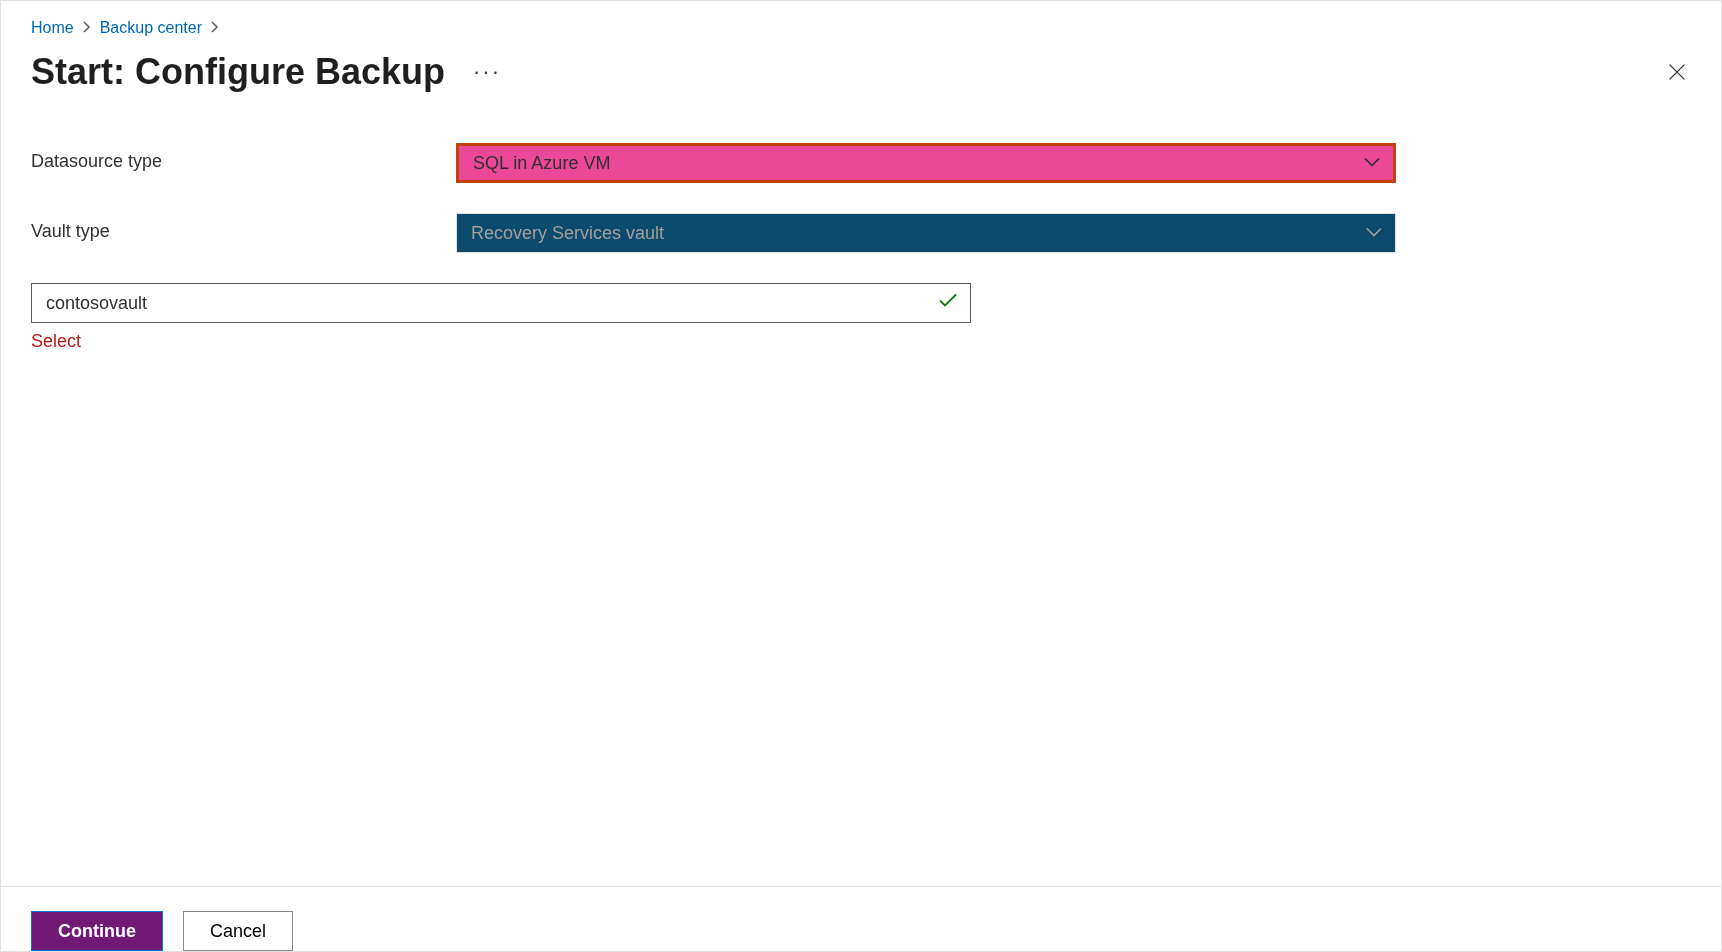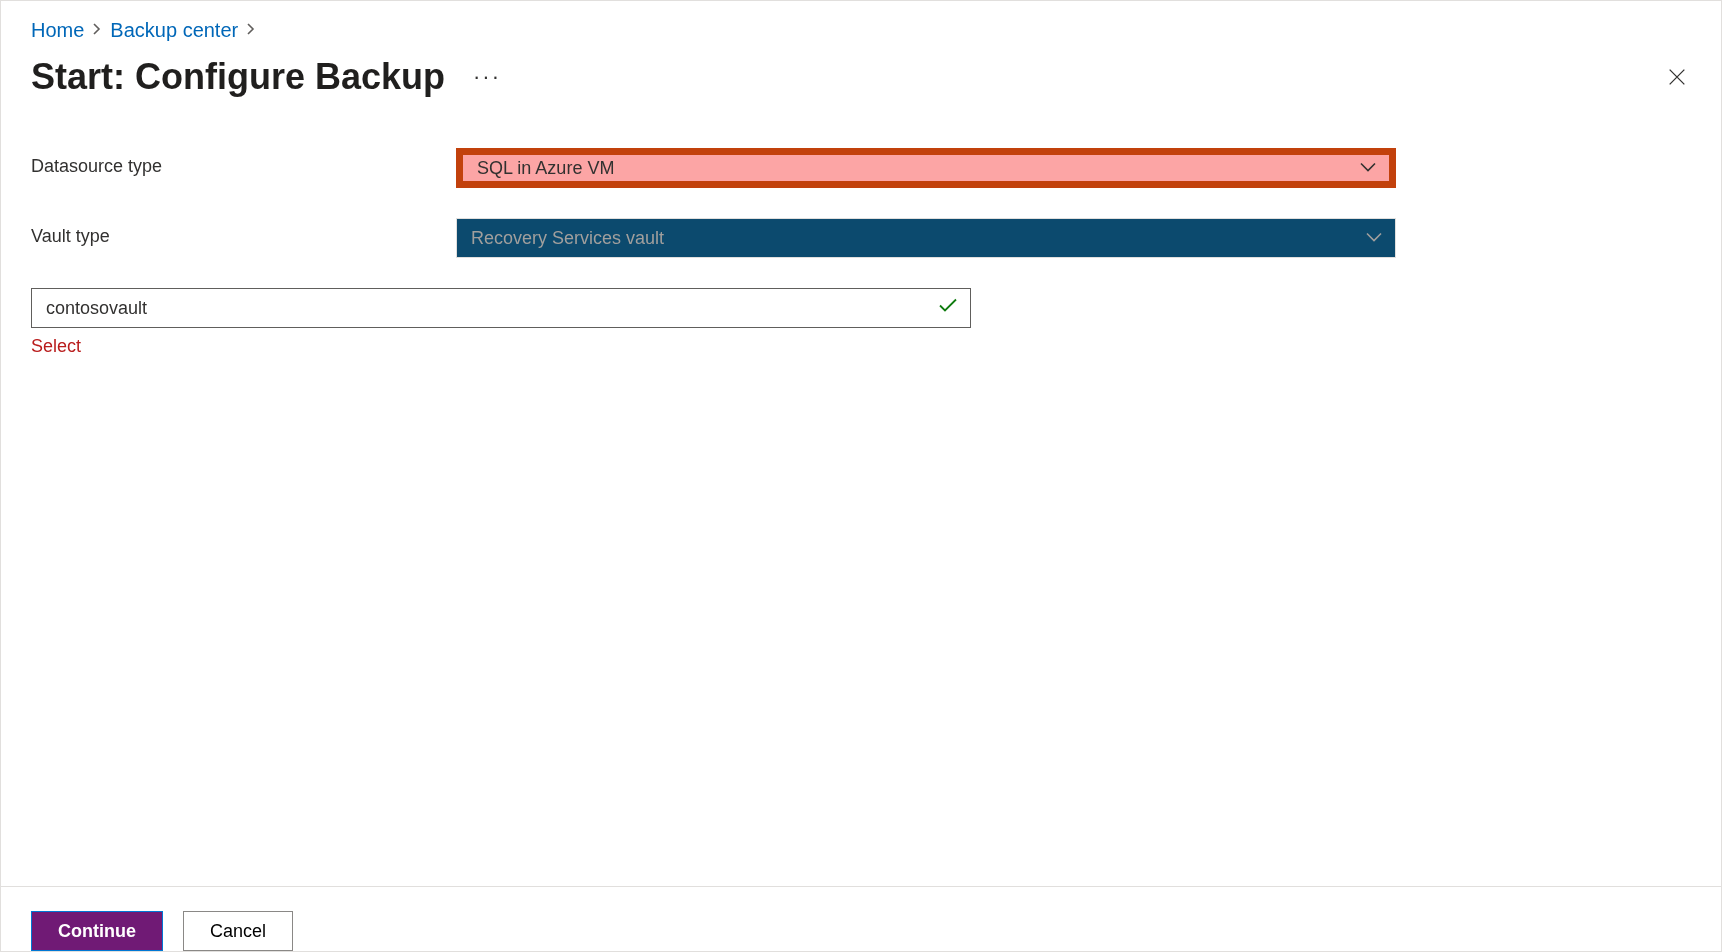--- a/index.html
+++ b/index.html
@@ -13,21 +13,21 @@
       overflow: hidden;
       border: 1px solid #e1dfdd;
     }
     .page {
       display: flex;
       flex-direction: column;
       height: 100%;
     }
     .breadcrumb {
       padding: 18px 30px 10px 30px;
-      font-size: 20px;
+      font-size: 16px;
       display: flex;
       align-items: center;
       gap: 8px;
     }
     .breadcrumb a {
       color: #0067b8;
       text-decoration: none;
       cursor: pointer;
     }
     .breadcrumb .chevron {
@@ -78,28 +78,28 @@
       color: #323130;
       padding-top: 8px;
     }
     .required { color: #a4262c; margin-left: 4px; }
     .form-control-wrap {
       flex: 1;
       max-width: 940px;
     }
     .select-like {
       position: relative;
-      border: 7px solid #c2410c;
+      border: 3px solid #c2410c;
       height: 40px;
       display: flex;
       align-items: center;
       padding: 0 14px;
       font-size: 18px;
       cursor: pointer;
-      background: #fca5a5;
+      background: #ec4899;
     }
     .select-like .chevron-down {
       position: absolute;
       right: 12px;
       top: 50%;
       transform: translateY(-50%);
     }
     .select-disabled {
       background: #0c4a6e;
       color: #a19f9d;

